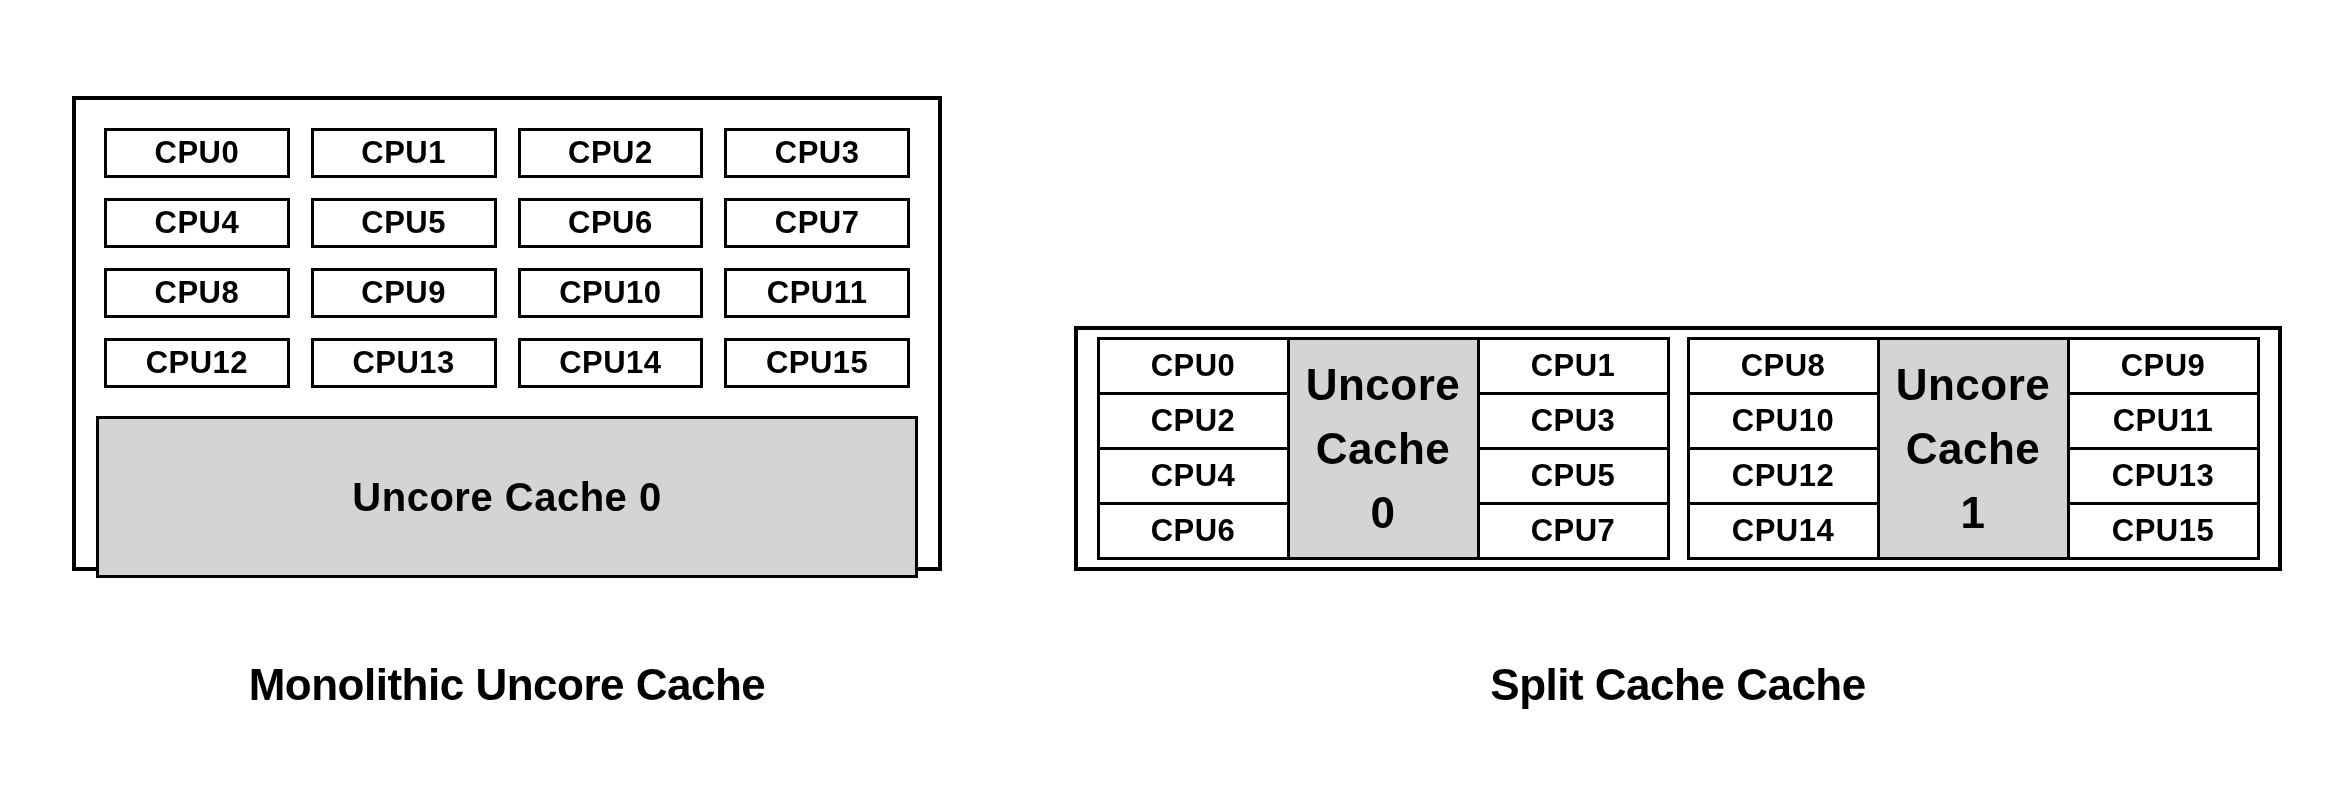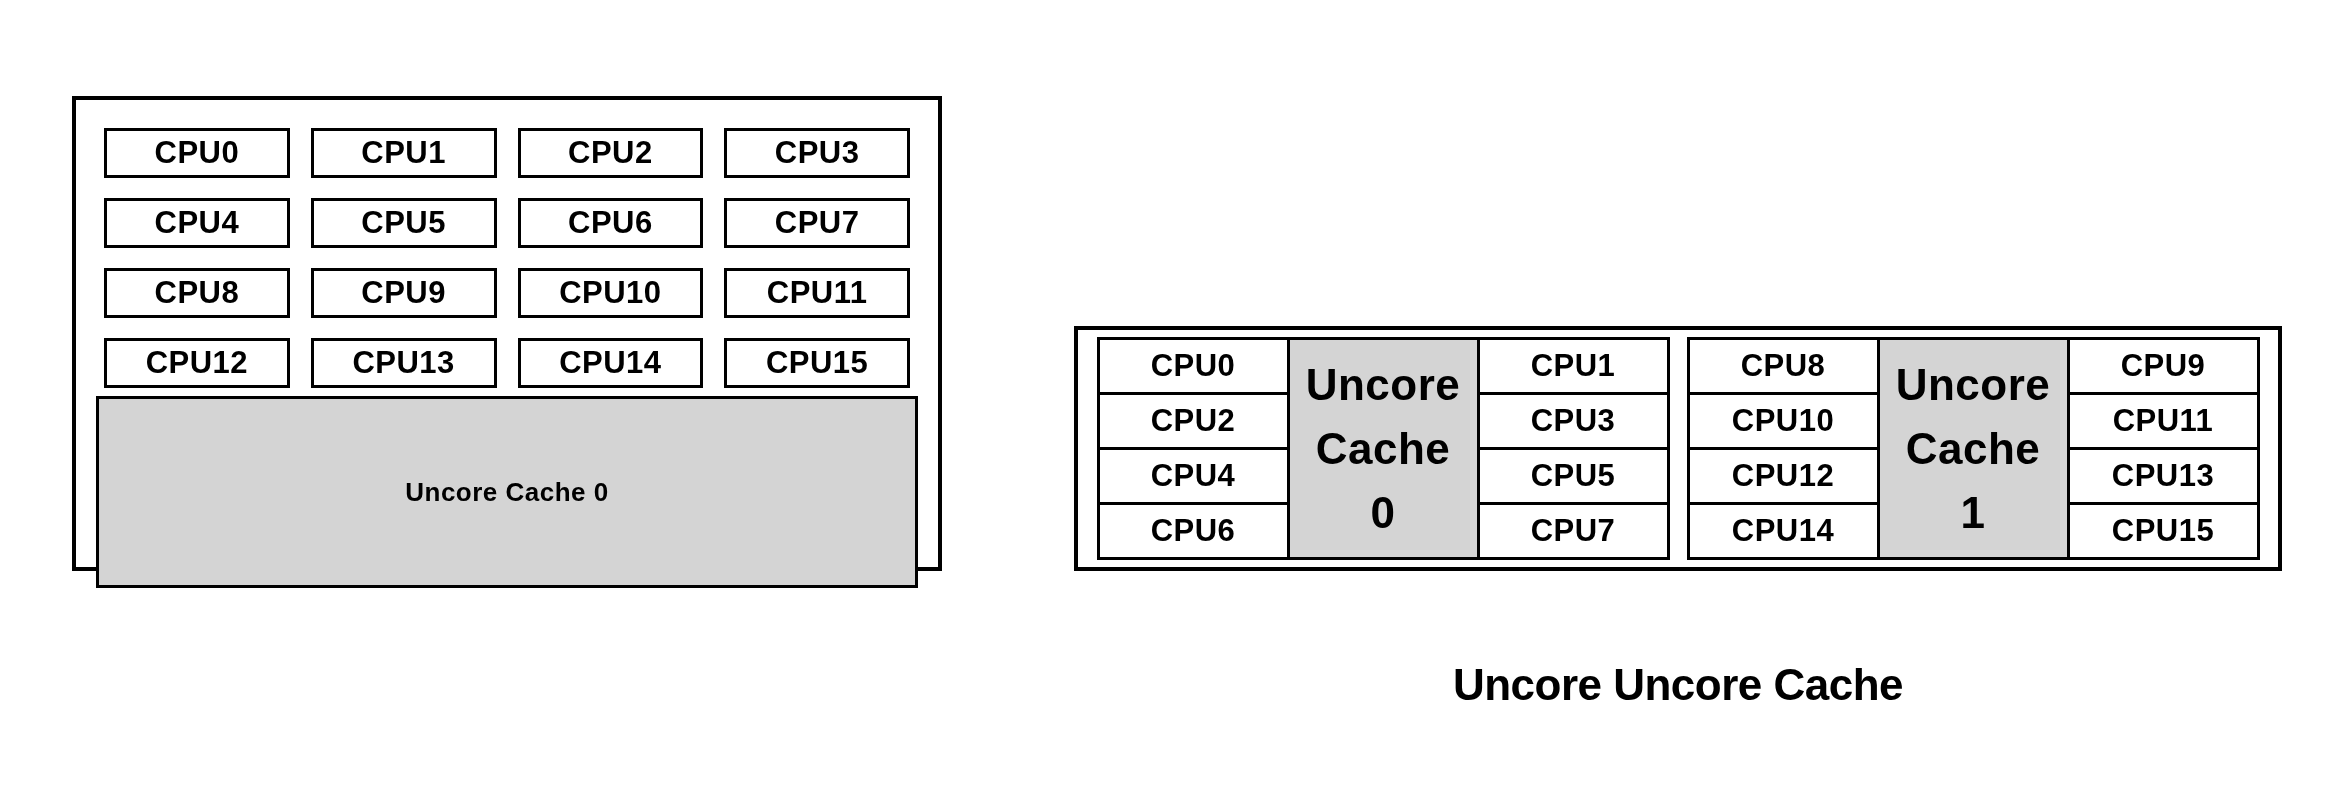--- a/index.html
+++ b/index.html
@@ -41,28 +41,29 @@
     background: var(--cpu_fill);
     display: flex;
     align-items: center;
     justify-content: center;
     font-weight: bold;
     font-size: 31px;
     letter-spacing: 0.5px;
     white-space: nowrap;
   }
   .mono-cache {
-    height: 192px;
+    margin-top: 20px;
+    height: 162px;
     border: 3px solid var(--border);
     background: var(--cache_fill);
     display: flex;
     align-items: center;
     justify-content: center;
     font-weight: bold;
-    font-size: 26px;
+    font-size: 40px;
     letter-spacing: 0.5px;
   }
 
   
   .split-box {
     position: absolute;
     left: 1066px; top: 318px;
     width: 1208px; height: 245px;
     border: 4px solid var(--border);
     background: var(--background);
@@ -183,15 +184,16 @@
       </tr>
       <tr>
         <td class="cpu-cell">CPU14</td>
         <td class="cpu-cell">CPU15</td>
       </tr>
     </tbody>
       </table>
 
   </div>
 
-  <div class="caption caption-split">Uncore Uncore Cache</div>
+  <div class="caption caption-mono">Monolithic Uncore Cache</div>
+  <div class="caption caption-split">Split Cache Cache</div>
 
 </div>
 
 </body></html>

